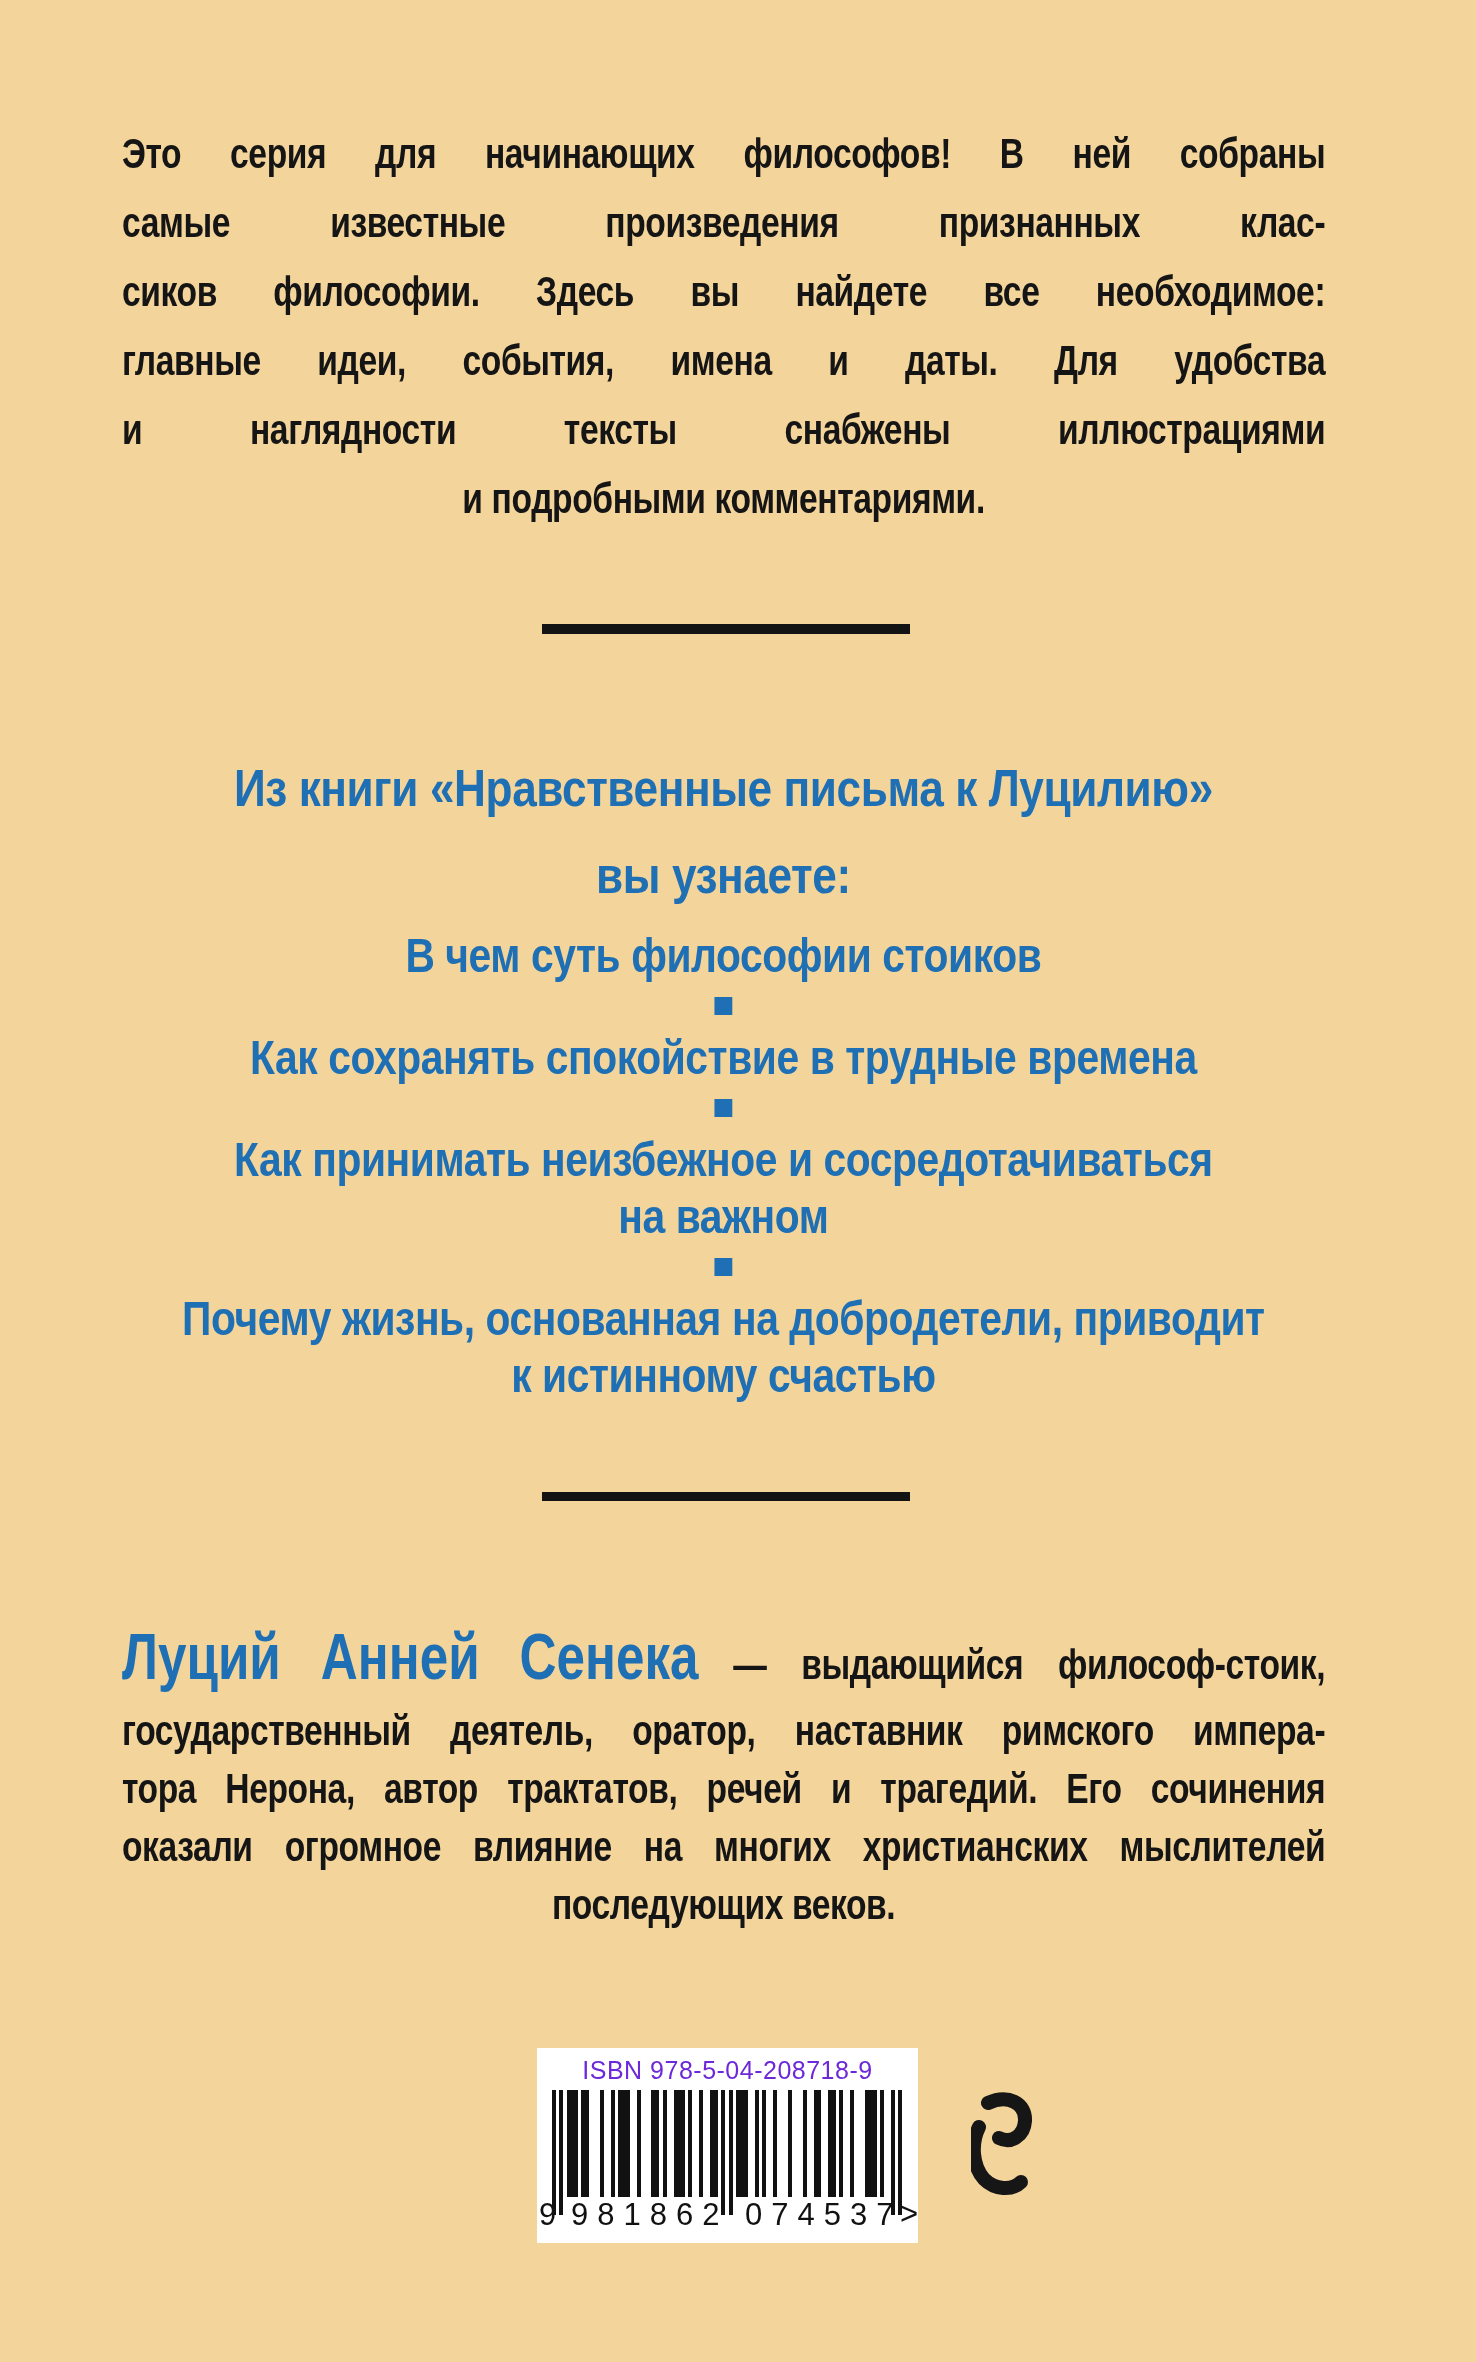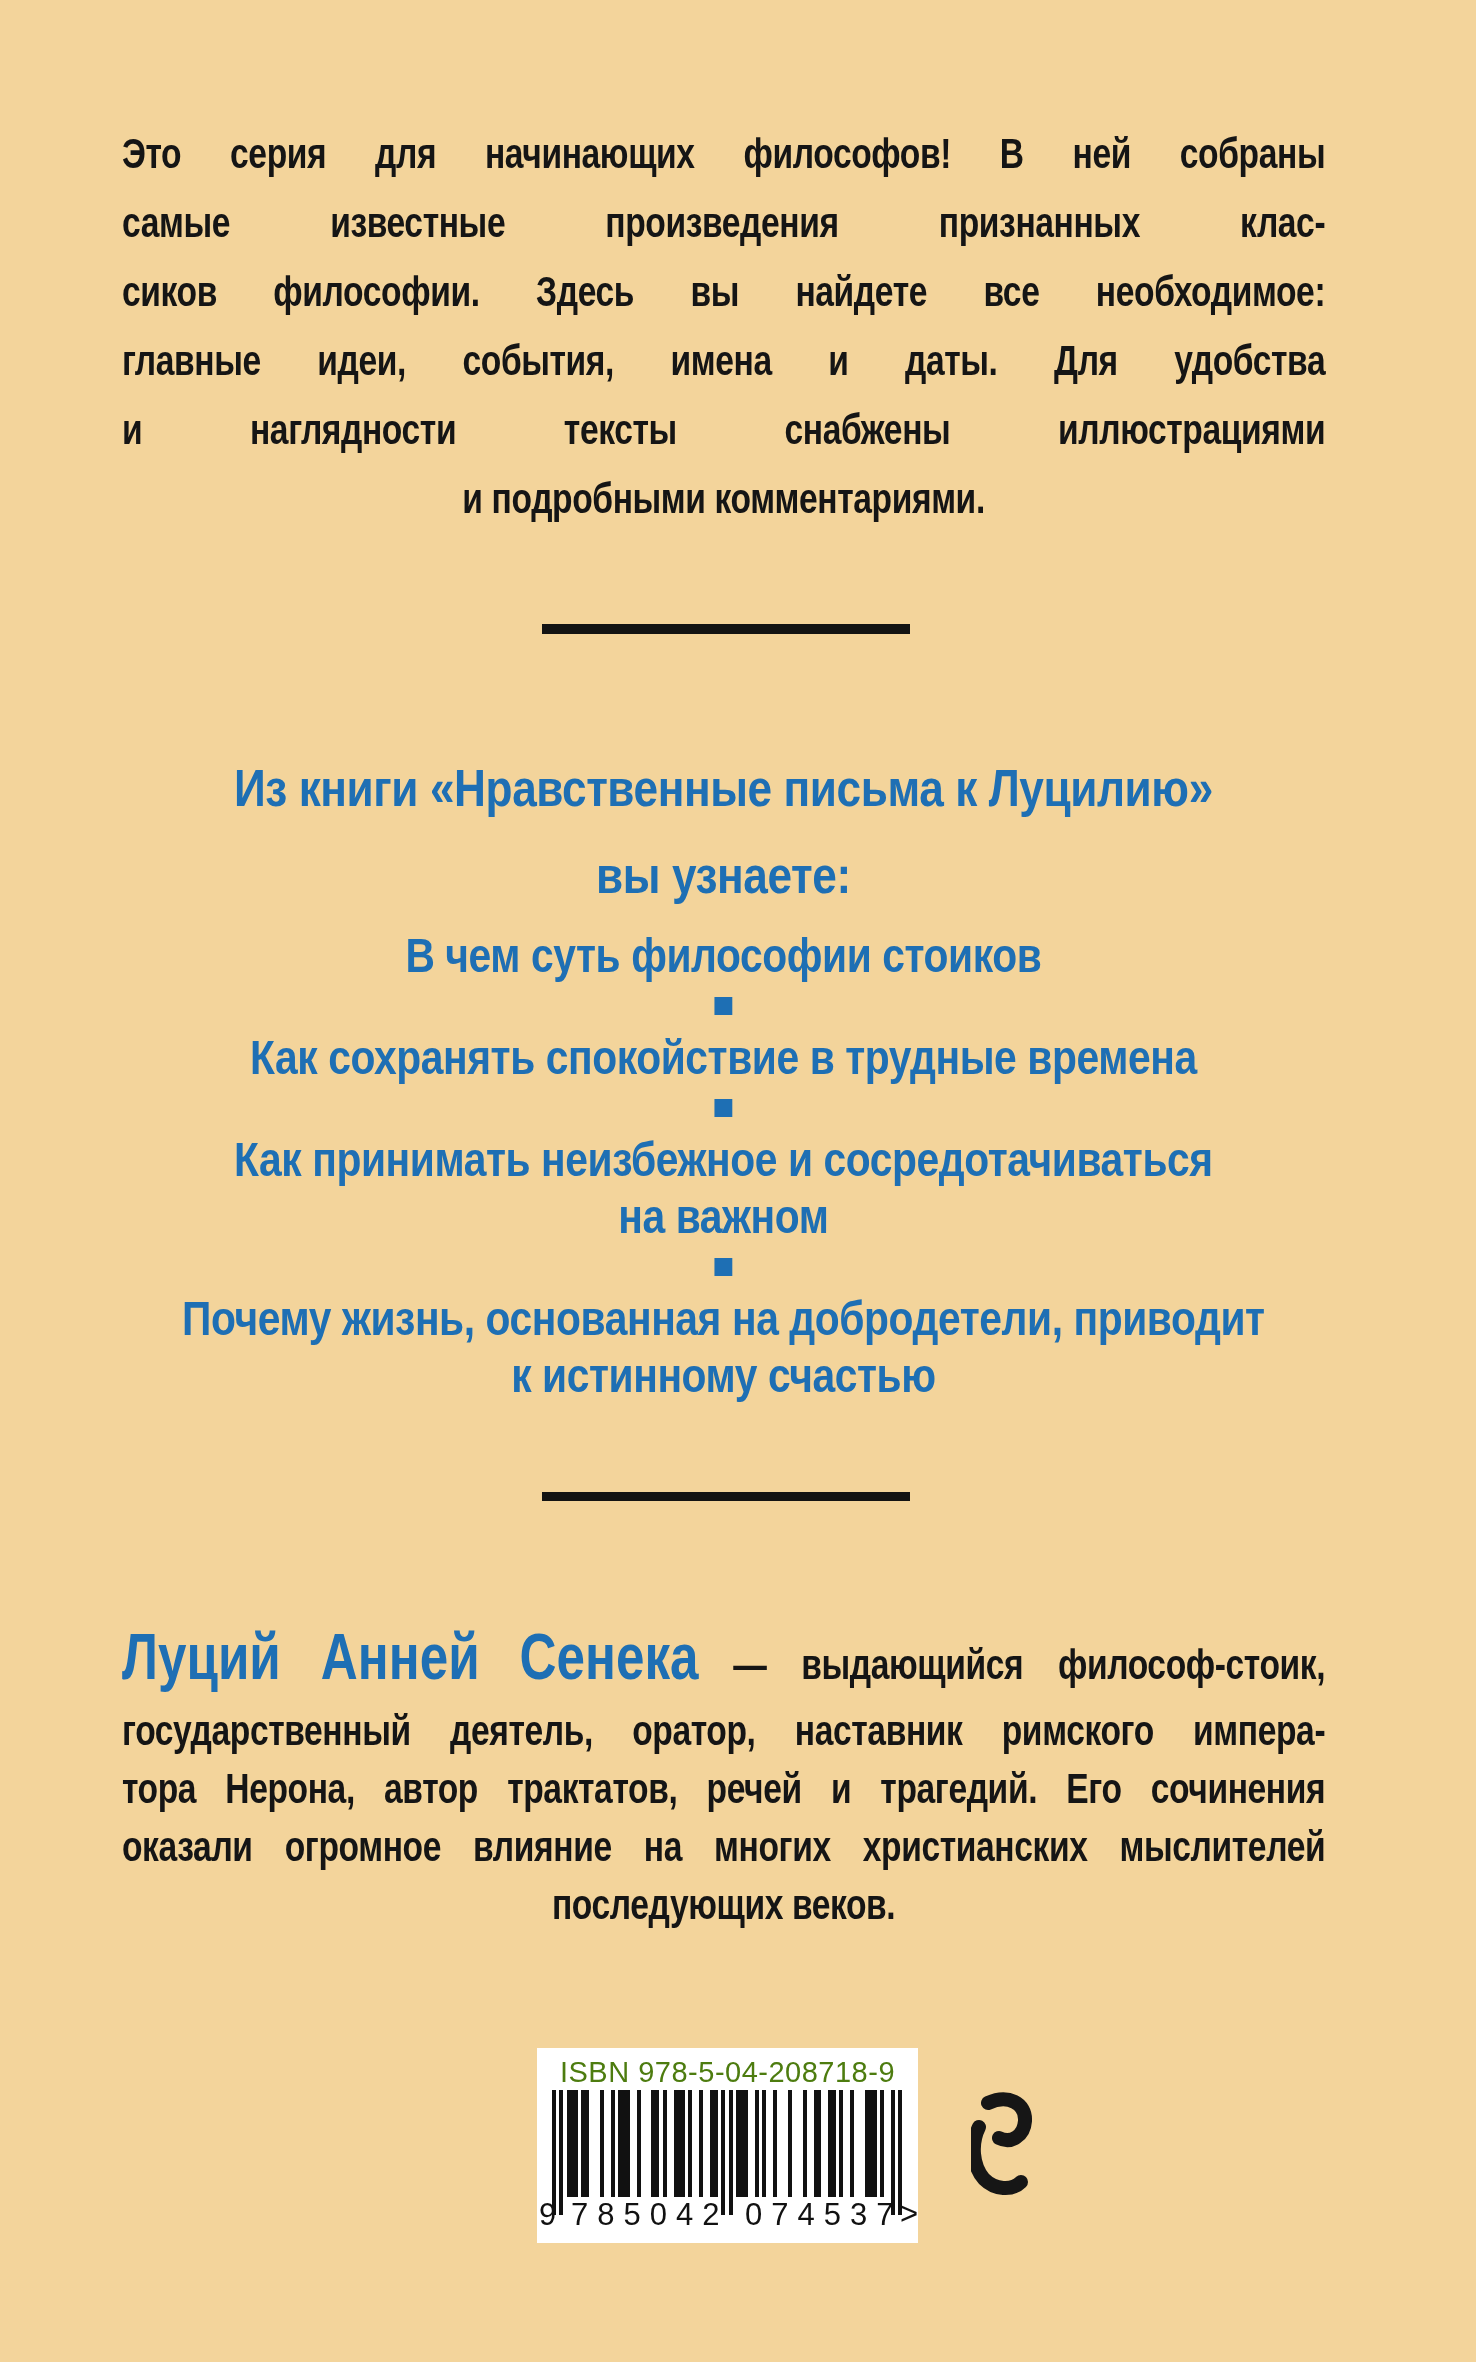--- a/index.html
+++ b/index.html
@@ -29,21 +29,21 @@
 
   .list{top:927px;font-size:48px;line-height:57px;font-weight:700;color:#1E6FB4;text-align:center;}
   .list .item{white-space:pre-line;letter-spacing:-0.5px;}
   .list .sq{width:21px;height:18px;background:#1E6FB4;margin:13px auto 14px;}
 
   .author{top:1620px;font-size:42px;line-height:58px;font-weight:700;letter-spacing:-0.5px;}
   .author .l1{line-height:74px;}
   .author .name{font-size:64px;color:#1E6FB4;letter-spacing:0;}
 
   .barcode-box{position:absolute;left:537px;top:2048px;width:381px;height:195px;background:#FFFFFF;}
-  .isbn{position:absolute;top:8px;left:0;right:0;text-align:center;font-size:29px;font-weight:400;color:#4d7c0f;letter-spacing:0.5px;white-space:nowrap;}
+  .isbn{position:absolute;top:8px;left:0;right:0;text-align:center;font-size:25px;font-weight:400;color:#6d28d9;letter-spacing:0.5px;white-space:nowrap;}
   .bars{position:absolute;left:15px;top:42px;width:350px;height:125px;}
   .bars div{position:absolute;top:0;background:#111;}
   .bc-digits{position:absolute;left:15px;top:150px;width:350px;height:36px;font-size:31px;font-weight:400;color:#111;line-height:34px;}
   .bc-digits .d9{position:absolute;left:-13px;top:0;}
   .bc-digits .g1{position:absolute;left:10px;width:156px;text-align:center;letter-spacing:9px;text-indent:9px;}
   .bc-digits .g2{position:absolute;left:184px;width:156px;text-align:center;letter-spacing:9px;text-indent:9px;}
   .bc-digits .arr{position:absolute;right:-16px;top:-1px;}
 
   .logo{position:absolute;left:971px;top:2092px;}
 </style>
@@ -137,21 +137,21 @@
         <div style="left: 298.42px; width: 4.03px; height: 107px;"></div>
         <div style="left: 313.16px; width: 4.03px; height: 107px;"></div>
         <div style="left: 316.84px; width: 4.03px; height: 107px;"></div>
         <div style="left: 320.53px; width: 4.03px; height: 107px;"></div>
         <div style="left: 327.89px; width: 4.03px; height: 107px;"></div>
         <div style="left: 338.95px; width: 4.03px; height: 125px;"></div>
         <div style="left: 346.32px; width: 4.03px; height: 125px;"></div>
       </div>
     <div class="bc-digits">
       <span class="d9">9</span>
-      <span class="g1">785042</span>
+      <span class="g1">981862</span>
       <span class="g2">074537</span>
       <span class="arr">&gt;</span>
     </div>
   </div>
 
   <svg class="logo" width="64" height="104" viewBox="0 0 64 104" fill="none">
     <path d="M 17,11 C 37,2 55,11 54,29 C 53,44 40,52 28,46" stroke="#161616" stroke-width="14" stroke-linecap="round" fill="none"></path>
     <path d="M 8,35 C 0,51 1,73 13,87 C 24,98 41,99 50,90" stroke="#161616" stroke-width="14" stroke-linecap="round" fill="none"></path>
   </svg>
 

